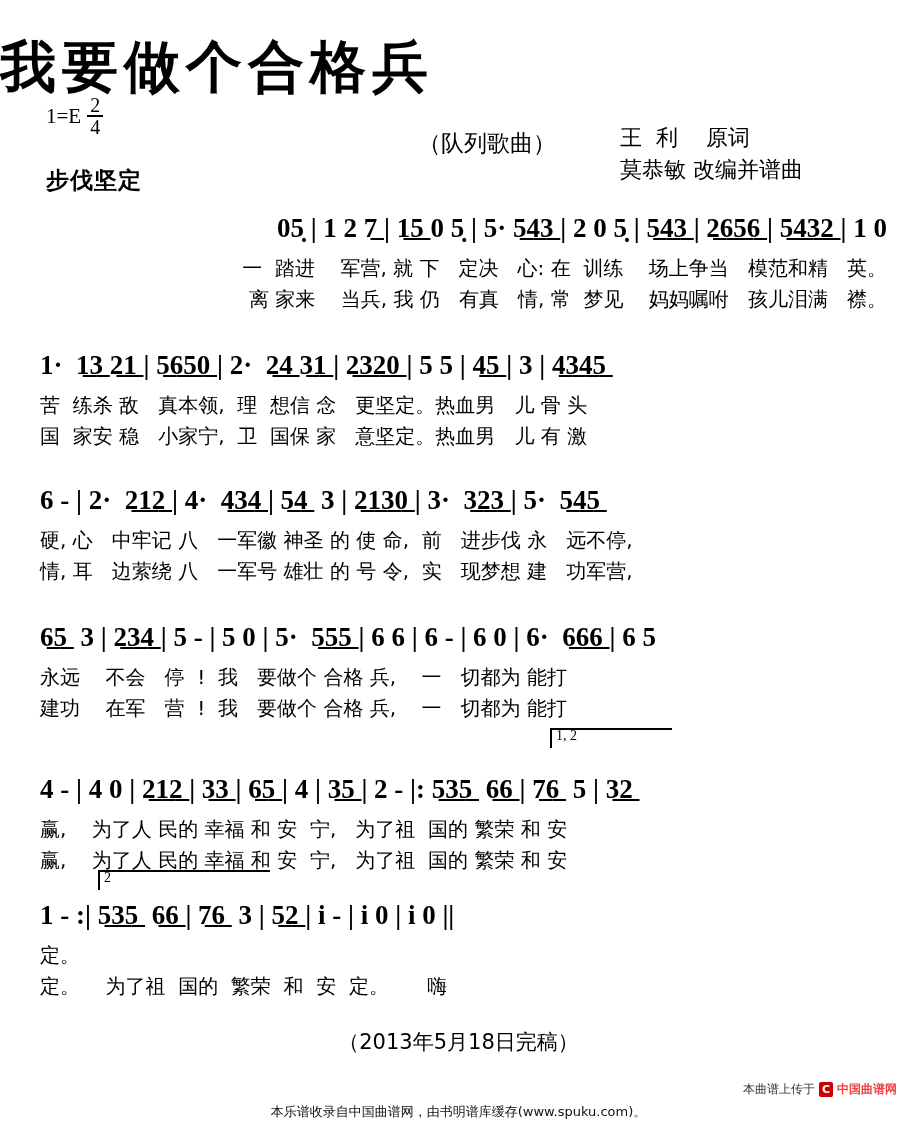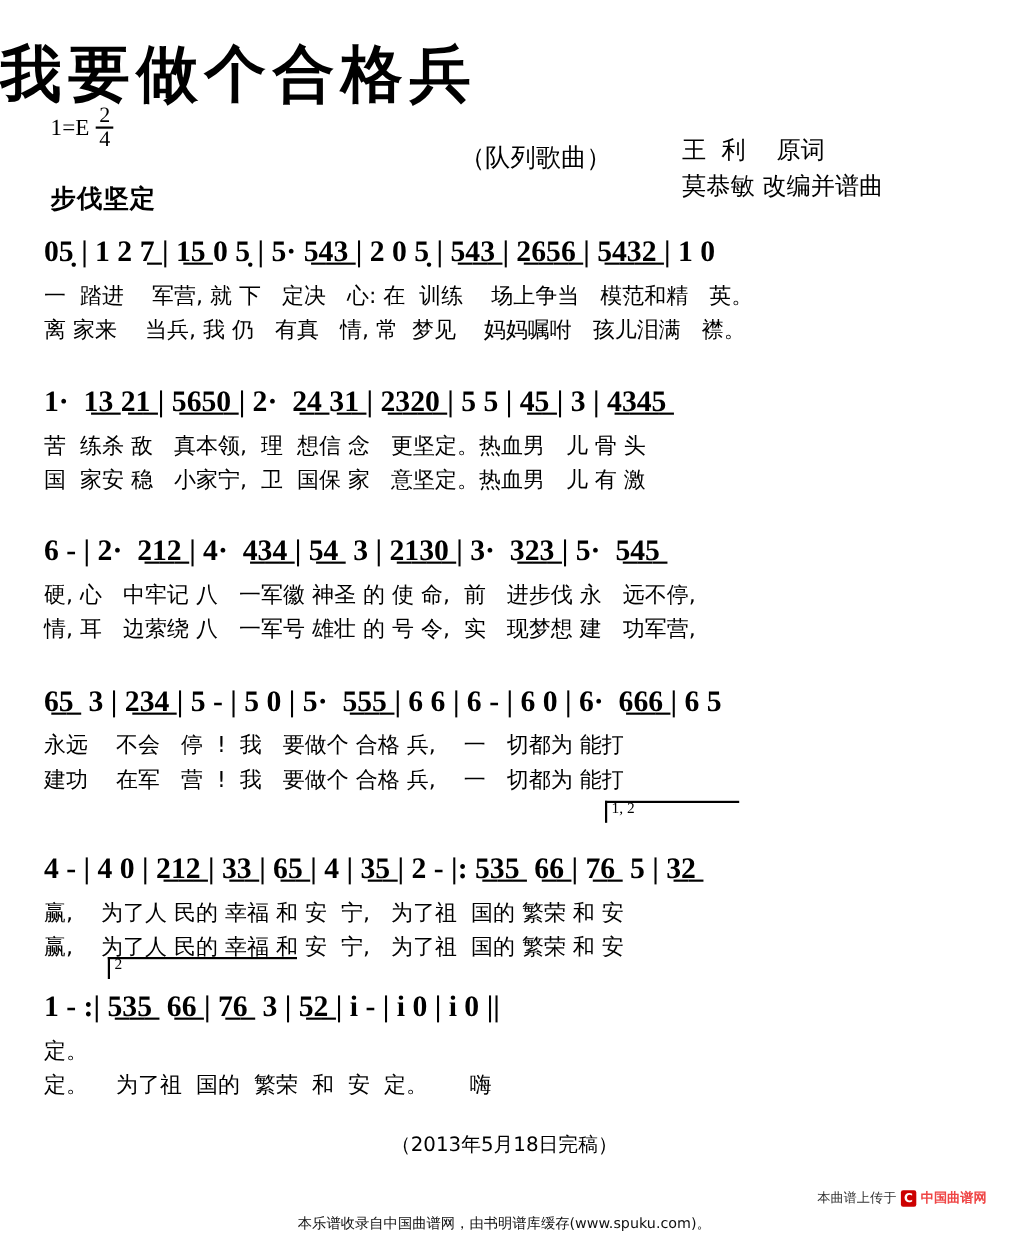--- a/index.html
+++ b/index.html
@@ -75,21 +75,21 @@
     margin-left:40px;margin-right:30px;
     font-family:"DejaVu Sans", sans-serif;
     font-size:20px;
     white-space:pre;
     line-height:1.55;
   }
 
   .finished{
     position:absolute;left:0;top:1028px;width:917px;
     text-align:center;
-    font-size:18px;
+    font-size:21px;
     font-family:"DejaVu Sans", sans-serif;
   }
 
   .uploadnote{
     position:absolute;right:20px;top:1081px;
     font-size:12px;
     font-family:"DejaVu Sans", sans-serif;
     color:#333;
     display:flex;align-items:center;gap:4px;
   }
@@ -125,21 +125,21 @@
       <span class="num">2</span>
       <span class="den">4</span>
     </span>
   </div>
 
   <div class="subtitle">（队列歌曲）</div>
   <div class="credits">王  利    原词
 莫恭敏 改编并谱曲</div>
   <div class="tempo">步伐坚定</div>
 
-  <div class="system" style="top:213px;">
+  <div class="system" style="top:213px;text-align:right;">
     <div class="notes">05̣ | 1 2 7̲ | 1̲5̲ 0 5̣ | 5· 5̲4̲3̲ | 2 0 5̣ | 5̲4̲3̲ | 2̲6̲5̲6̲ | 5̲4̲3̲2̲ | 1 0</div>
     <div class="lyricline">一  踏进    军营, 就 下   定决   心: 在  训练    场上争当   模范和精   英。</div>
     <div class="lyricline">离 家来    当兵, 我 仍   有真   情, 常  梦见    妈妈嘱咐   孩儿泪满   襟。</div>
   </div>
 
   <div class="system" style="top:350px;">
     <div class="notes">1·  1̲3̲ 2̲1̲ | 5̲6̲5̲0̲ | 2·  2̲4̲ 3̲1̲ | 2̲3̲2̲0̲ | 5 5 | 4̲5̲ | 3 | 4̲3̲4̲5̲</div>
     <div class="lyricline">苦  练杀 敌   真本领,  理  想信 念   更坚定。热血男   儿 骨 头</div>
     <div class="lyricline">国  家安 稳   小家宁,  卫  国保 家   意坚定。热血男   儿 有 激</div>
   </div>

